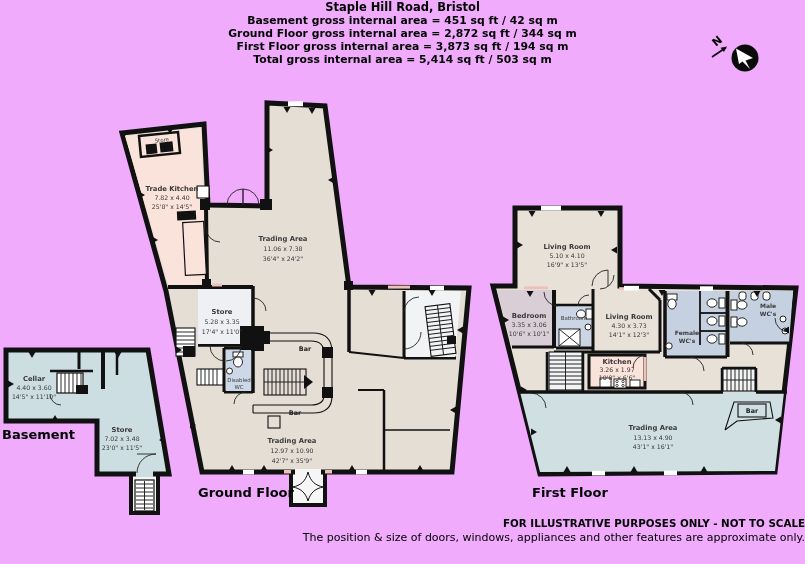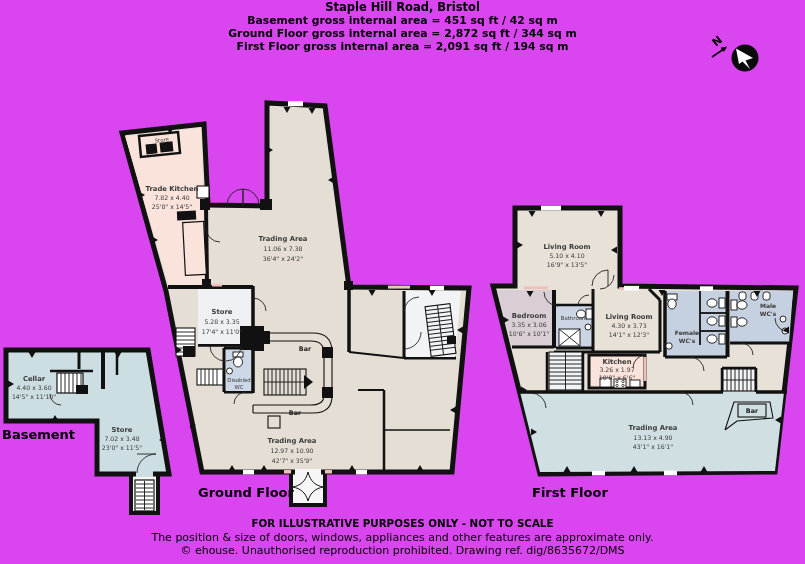--- a/index.html
+++ b/index.html
@@ -1,21 +1,21 @@
 <!DOCTYPE html>
 <html><head>
 <meta charset="utf-8">
 <style>
   html,body{margin:0;padding:0;background:#fff}
-  .stage{position:relative;width:805px;height:564px;background:#d946ef;overflow:hidden;
+  .stage{position:relative;width:805px;height:564px;background:#f0abfc;overflow:hidden;
          font-family:"DejaVu Sans",sans-serif;color:#000}
   .header{position:absolute;top:1px;left:0;width:100%;text-align:center}
   .title{font-size:11.5px;font-weight:bold;line-height:13px}
   .hline{font-size:10.8px;font-weight:bold;line-height:13px}
-  .footer{position:absolute;top:517px;left:0;width:100%;text-align:center}
+  .footer{position:absolute;top:517px;left:0;width:100%;text-align:right}
   .f1{font-size:10.3px;font-weight:bold;line-height:13.5px}
   .fx{font-size:11px;line-height:13px}
   svg{position:absolute;top:0;left:0}
   svg text{font-family:"DejaVu Sans",sans-serif}
   .rname{font-size:6.8px;font-weight:600;fill:#3a3a3a}
   .rdim{font-size:6.2px;fill:#3a3a3a}
   .rtiny{font-size:5.4px;fill:#3a3a3a}
   .bar-t{font-size:6.4px;font-weight:600;fill:#222}
   .flabel{font-size:13px;font-weight:bold;fill:#000}
   .arc{fill:none;stroke:#222;stroke-width:0.9}
@@ -26,21 +26,22 @@
 </style>
 </head>
 <body>
 
 <div class="stage">
 
   <div class="header">
     <div class="title">Staple Hill Road, Bristol</div>
     <div class="hline">Basement gross internal area = 451 sq ft / 42 sq m</div>
     <div class="hline">Ground Floor gross internal area = 2,872 sq ft / 344 sq m</div>
-    <div class="hline">First Floor gross internal area = 2,091 sq ft / 194 sq m</div>
+    <div class="hline">First Floor gross internal area = 3,873 sq ft / 194 sq m</div>
+    <div class="hline">Total gross internal area = 5,414 sq ft / 503 sq m</div>
   </div>
 
   <svg width="805" height="564" viewBox="0 0 805 564">
 
     <g>
       <circle cx="745" cy="58" r="13.5" fill="#0a0a0a"></circle>
       <path d="M736,48.5 L753,58 L745.5,60.5 L750,69 L742.5,61.5 L739,64 Z" fill="#fff"></path>
       <text class="compass-n" x="716" y="47" transform="rotate(-40 716 47)">N</text>
       <path d="M712,57 L726,47.5" stroke="#0a0a0a" stroke-width="1.6" fill="none"></path>
       <path d="M727,46.5 l-6.5,1.2 l3.4,4.2 Z" fill="#0a0a0a"></path>
@@ -479,16 +480,15 @@
         <text class="rdim" x="653" y="449">43'1" x 16'1"</text>
       </g>
       <text class="bar-t" x="752" y="413" text-anchor="middle">Bar</text>
       <text class="flabel" x="532" y="497">First Floor</text>
     </g>
   </svg>
 
   <div class="footer">
     <div class="f1">FOR ILLUSTRATIVE PURPOSES ONLY - NOT TO SCALE</div>
     <div class="fx">The position &amp; size of doors, windows, appliances and other features are approximate only.</div>
-    <div class="fx">© ehouse. Unauthorised reproduction prohibited. Drawing ref. dig/8635672/DMS</div>
   </div>
 
 </div>
 
 </body></html>

